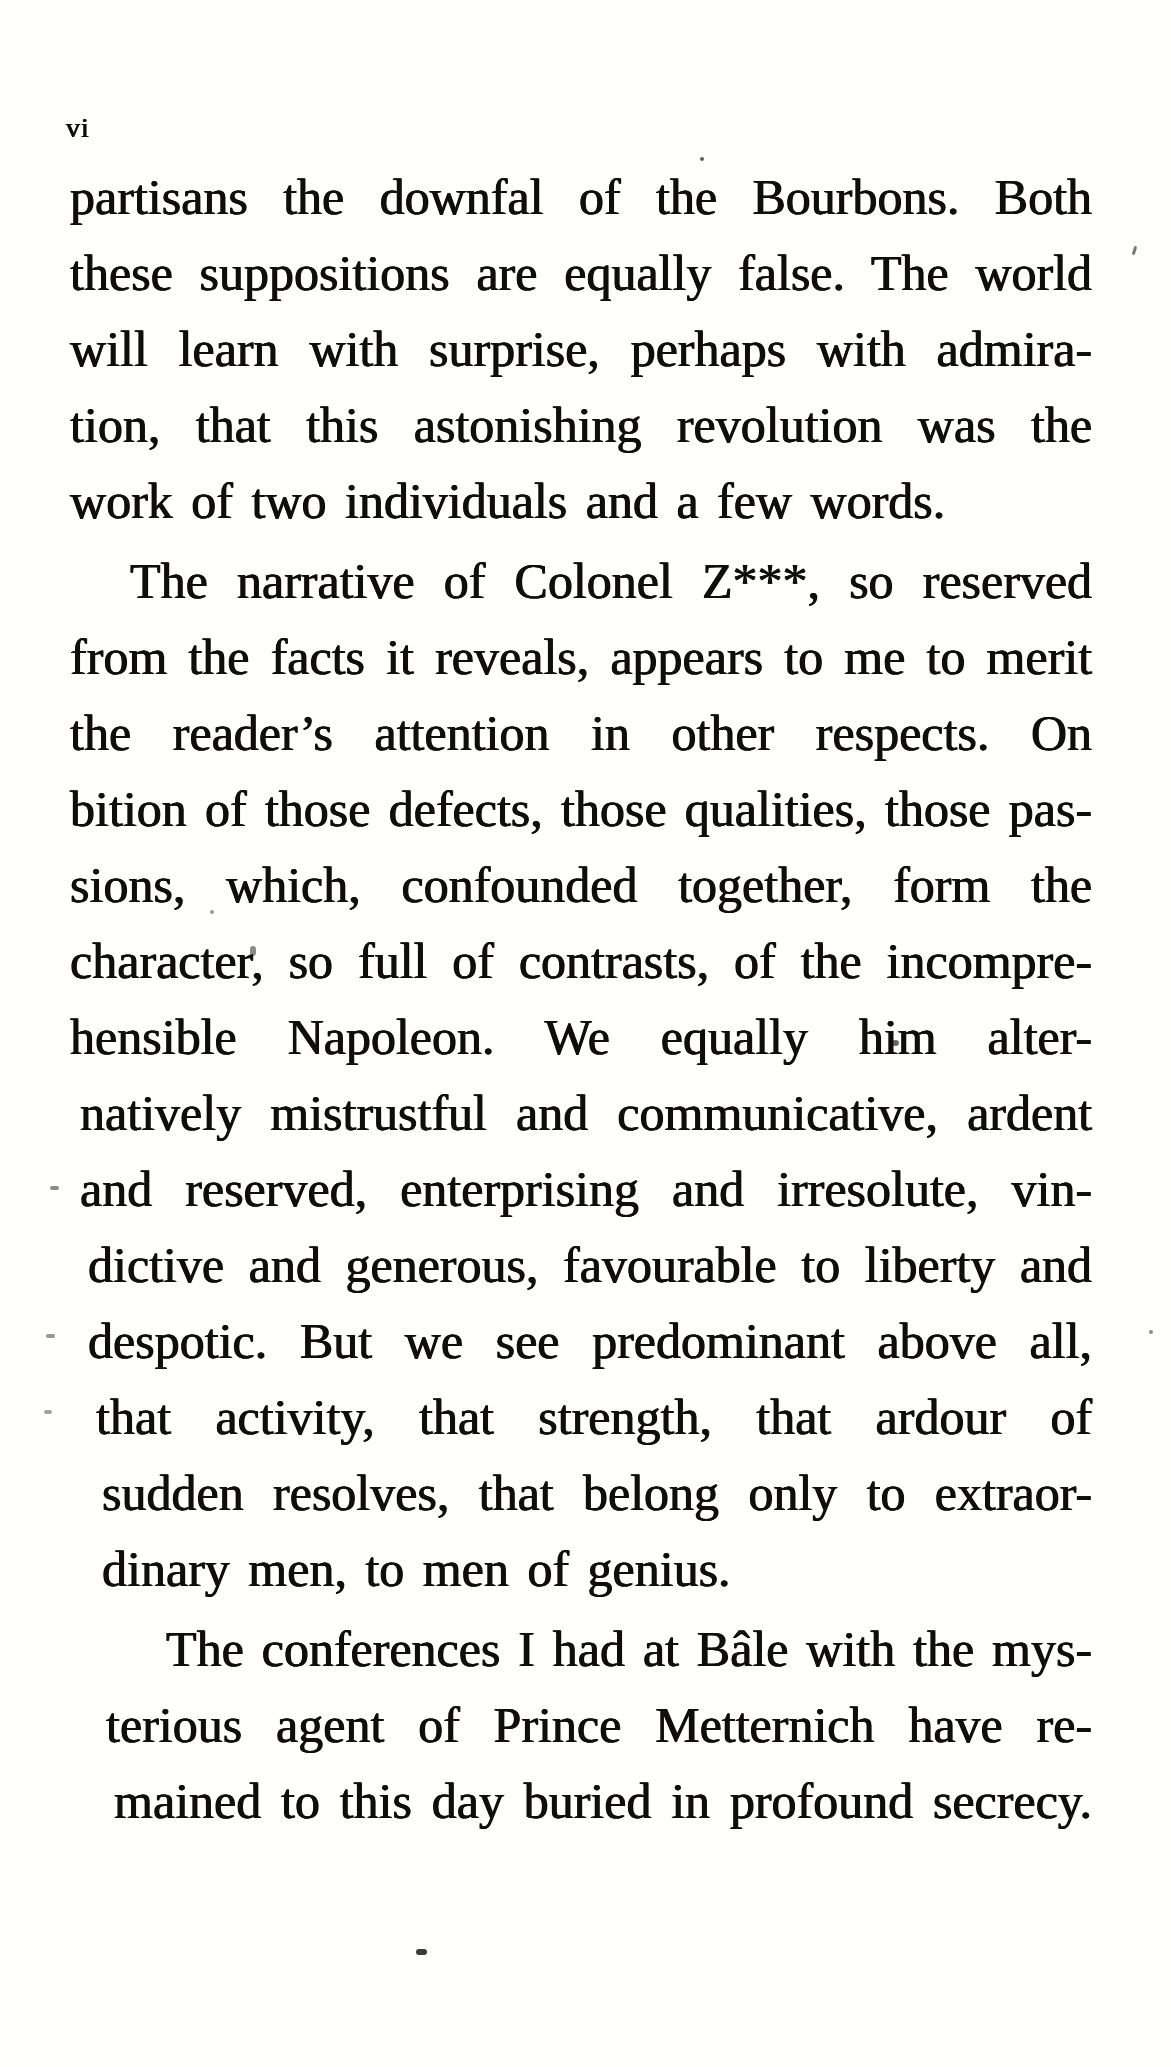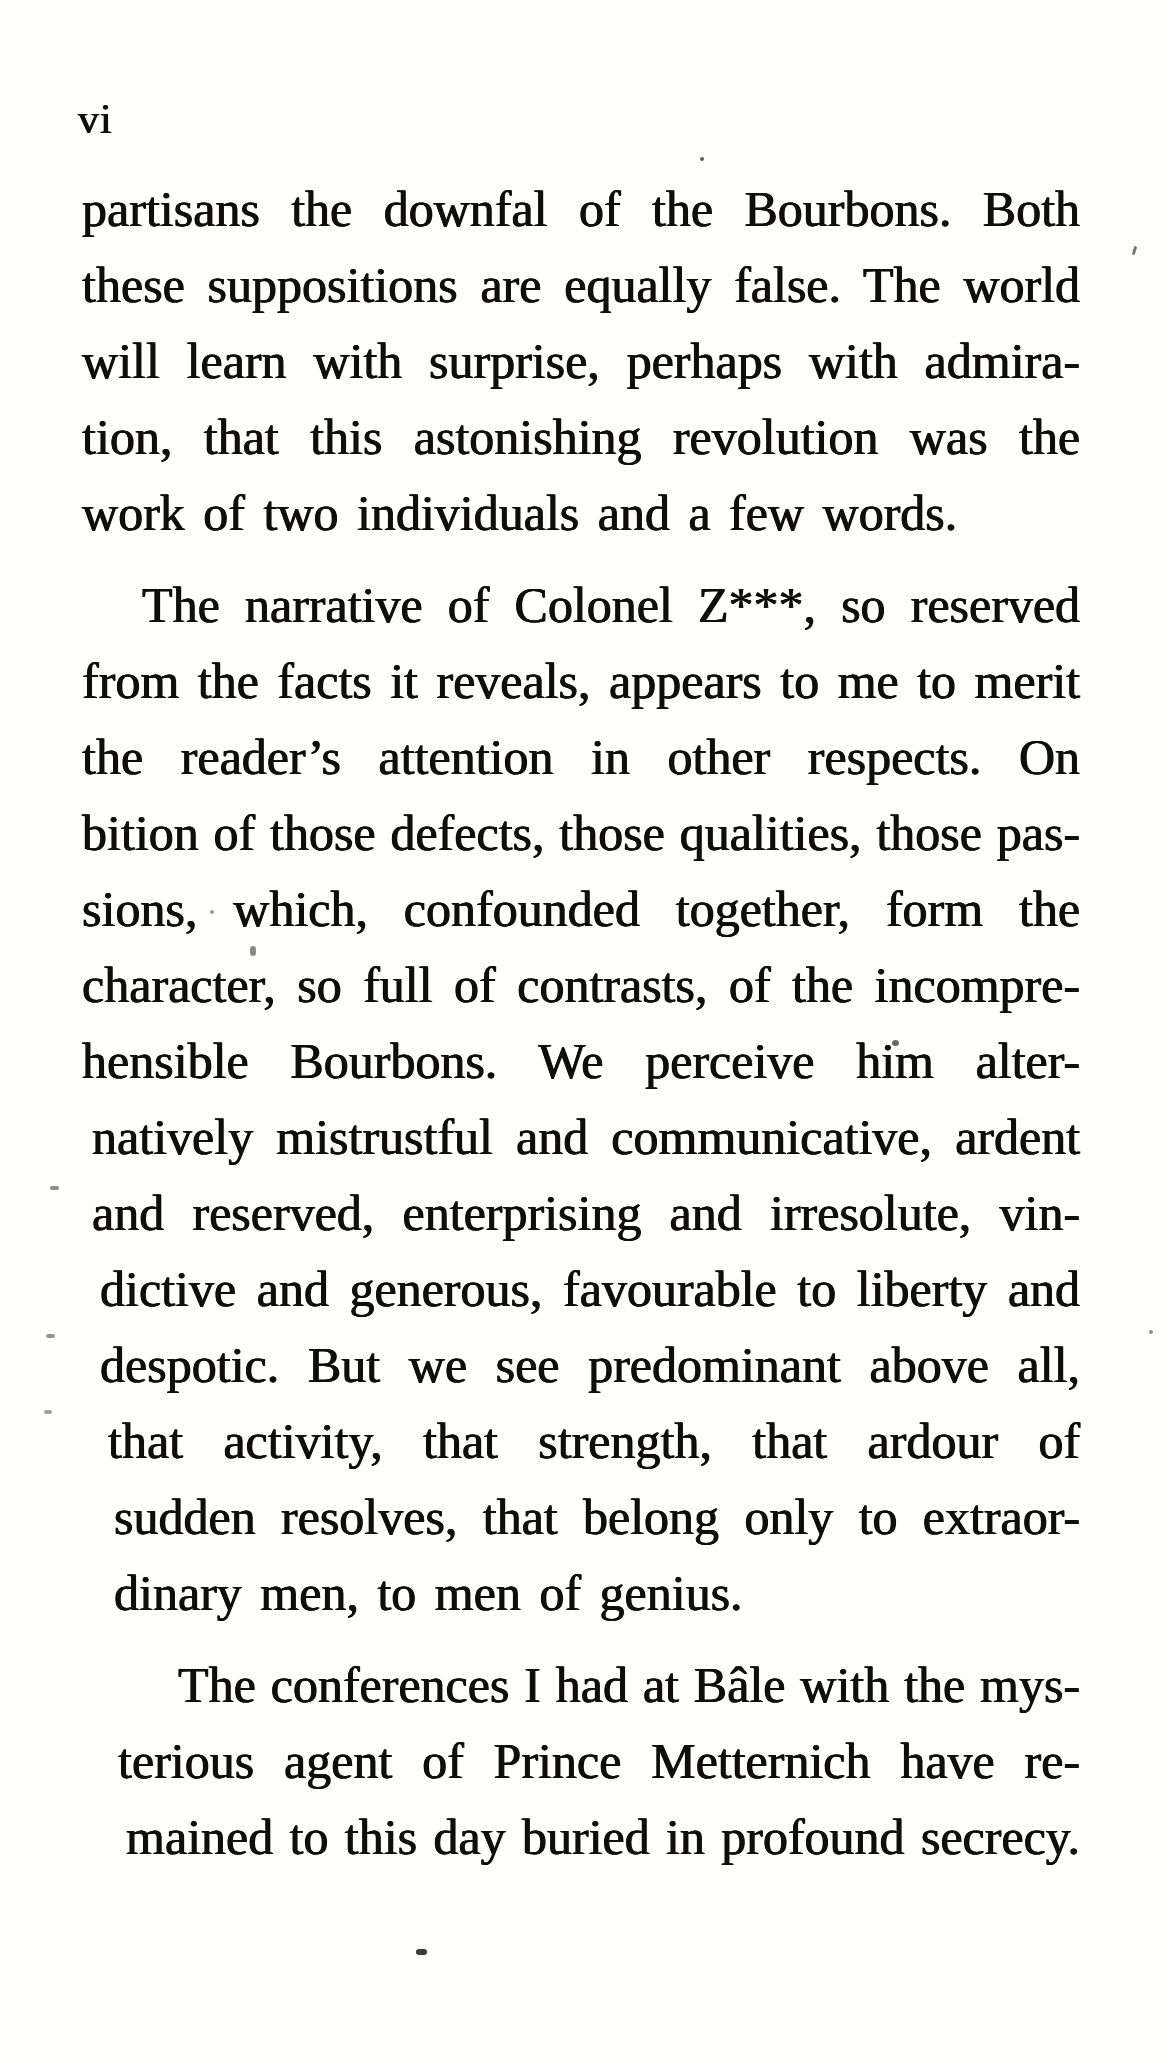--- a/index.html
+++ b/index.html
@@ -20,26 +20,25 @@
   .header {
     position: absolute;
     top: 94px;
     left: 66px;
     width: 1030px;
     height: 52px;
   }
   .page-num {
     position: absolute;
     left: 0;
-    top: 3px;
-    font-size: 42px;
+    top: 12px;
+    font-size: 28px;
     line-height: 44px;
     letter-spacing: 1px;
     text-shadow: 0.5px 0 currentColor, -0.5px 0 currentColor;
-    margin-left: 12px;
   }
   .running-title {
     position: absolute;
     left: 0;
     right: 0;
     top: 6px;
     text-align: center;
     font-size: 34px;
     line-height: 40px;
     letter-spacing: 4px;
@@ -49,21 +48,21 @@
   
   .body-text {
     position: absolute;
     top: 155px;
     left: 66px;
     width: 1030px;
     font-size: 50px;
     line-height: 76px;
     text-shadow: 0.6px 0 currentColor, -0.4px 0 currentColor;
   }
-  .para { margin: 16px; }
+  .para { margin: 4px; }
   .line {
     height: 76px;
     text-align: justify;
     text-align-last: justify;
     box-sizing: border-box;
     white-space: normal;
     overflow: visible;
   }
   .line.pe {               
     text-align: left;
@@ -104,21 +103,21 @@
       <div class="line pe">work of two individuals and a few words.</div>
     </div>
 
     <div class="para">
       <div class="line ind">The narrative of Colonel Z***, so reserved</div>
       <div class="line">from the facts it reveals, appears to me to merit</div>
       <div class="line">the reader’s attention in other respects.  On</div>
       <div class="line">bition of those defects, those qualities, those pas-</div>
       <div class="line">sions, which, confounded together, form the</div>
       <div class="line">character, so full of contrasts, of the incompre-</div>
-      <div class="line">hensible Bourbons.  We perceive him alter-</div>
+      <div class="line">hensible Napoleon.  We equally him alter-</div>
       <div class="line sk1">natively mistrustful and communicative, ardent</div>
       <div class="line sk1">and reserved, enterprising and irresolute, vin-</div>
       <div class="line sk2">dictive and generous, favourable to liberty and</div>
       <div class="line sk2">despotic.  But we see predominant above all,</div>
       <div class="line sk3">that activity, that strength, that ardour of</div>
       <div class="line sk4">sudden resolves, that belong only to extraor-</div>
       <div class="line pe sk4">dinary men, to men of genius.</div>
     </div>
 
     <div class="para">

